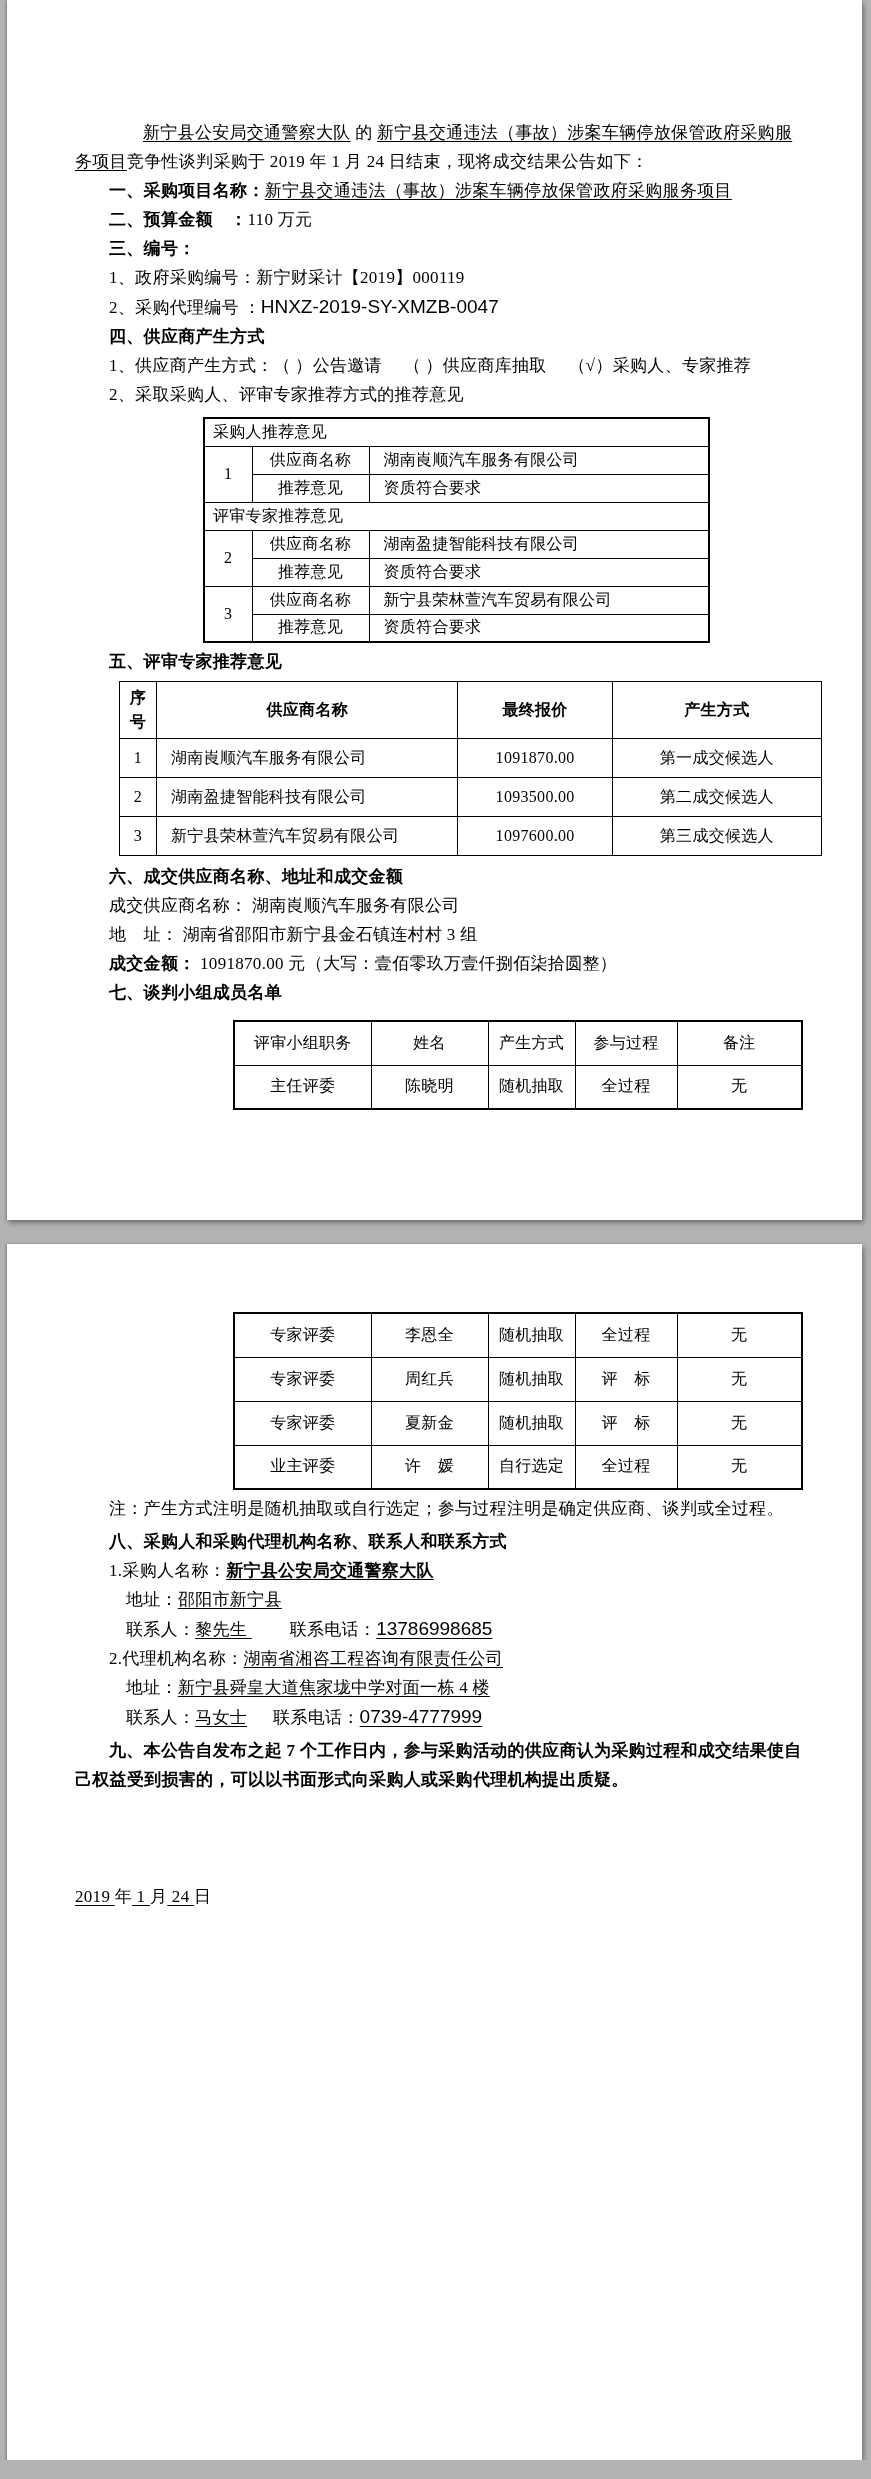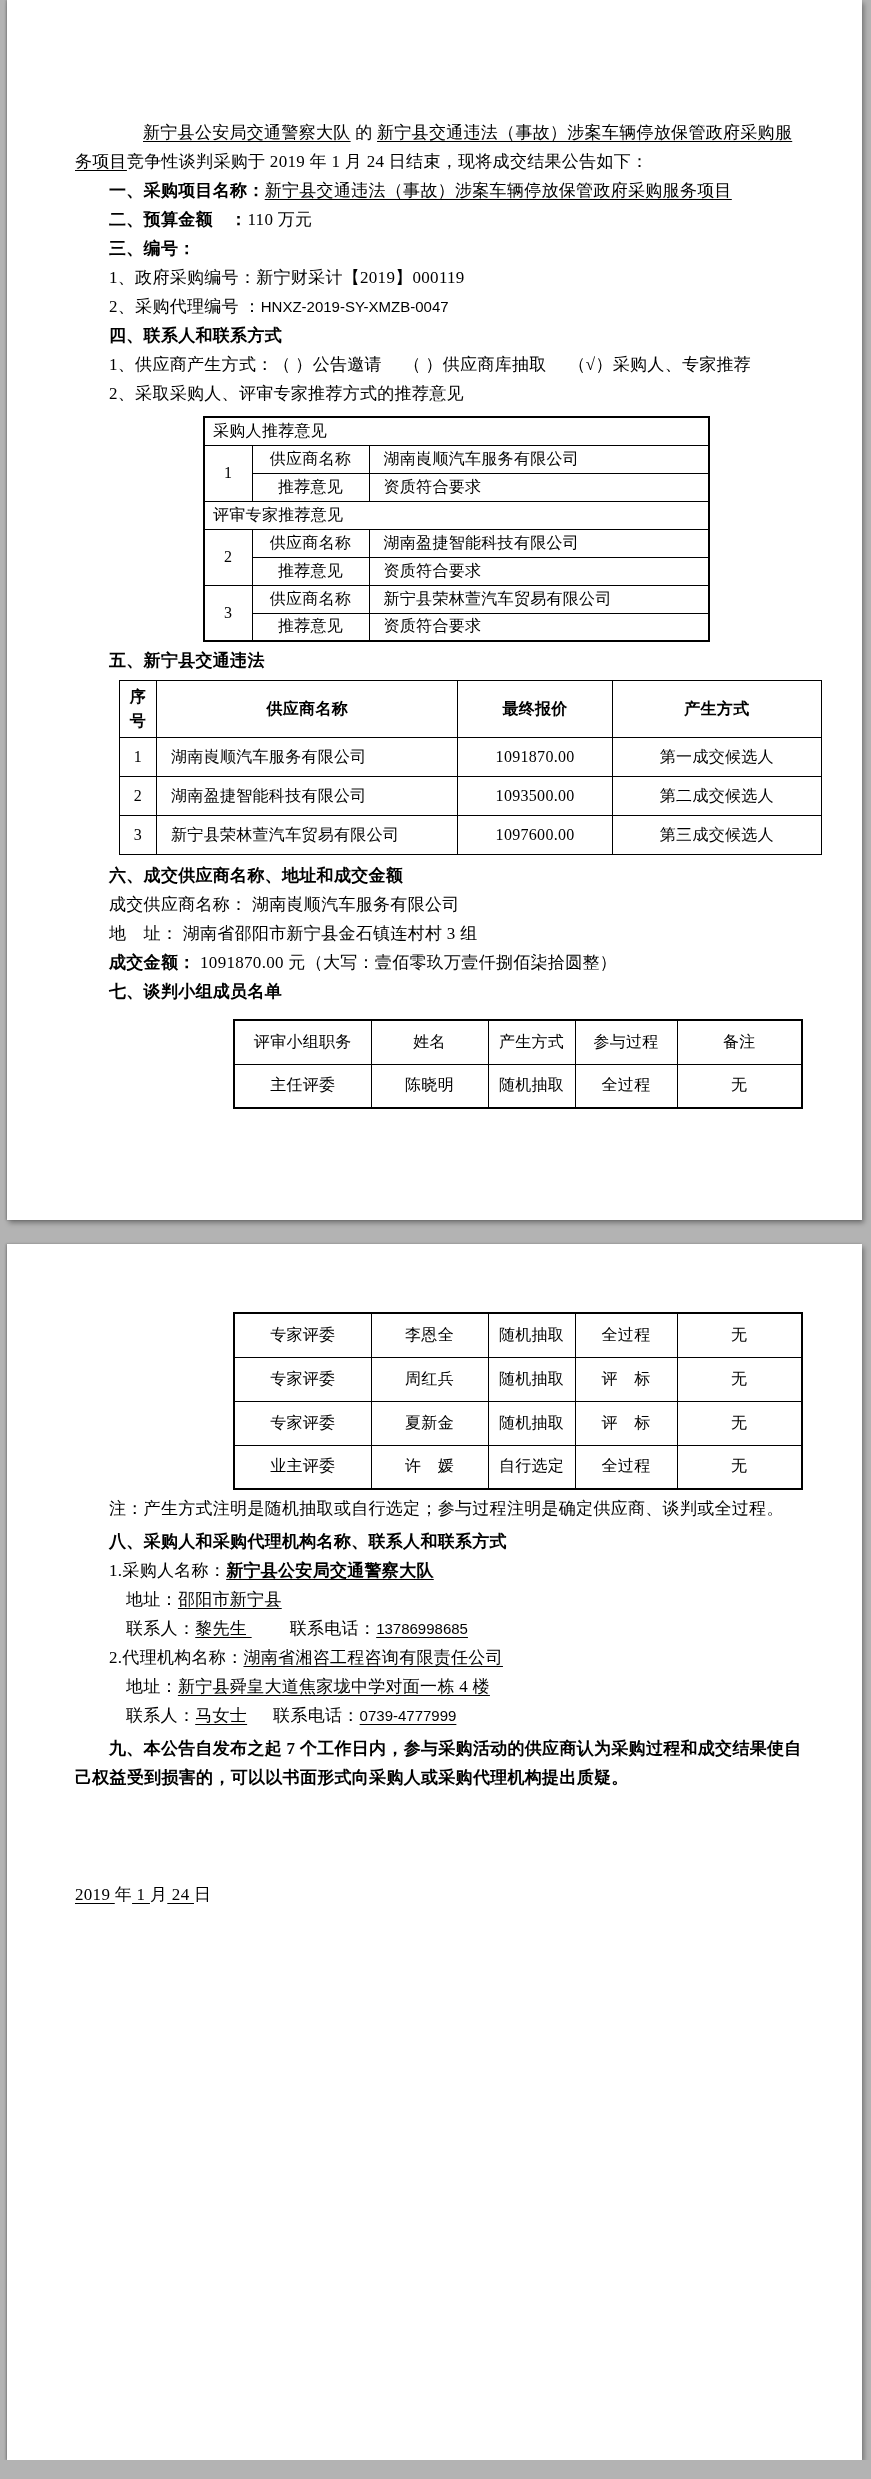--- a/index.html
+++ b/index.html
@@ -16,21 +16,21 @@
     margin-left:7px;
     background:#fff;
     box-shadow:2px 3px 5px rgba(0,0,0,0.35), -1px 0 2px rgba(0,0,0,0.25);
   }
   .page1 { height:1220px; padding:118px 58px 0 68px; }
   .page2 { height:1216px; margin-top:24px; padding:68px 58px 0 68px; }
   p { margin:0; text-indent:2em; font-size:17px; line-height:29px; letter-spacing:0.3px; }
   .intro { text-indent:68px; }
   .b { font-weight:bold; }
   .u { text-decoration:underline; text-underline-offset:3px; }
-  .code { font-family:"Liberation Sans","DejaVu Sans",sans-serif; font-size:15px; letter-spacing:0; }
+  .code { font-family:"Liberation Sans","DejaVu Sans",sans-serif; font-size:19px; letter-spacing:0; }
   .mt4 { margin-top:4px; }
   .mt6 { margin-top:6px; }
   .ind3 { text-indent:3em; }
   .sp { display:inline-block; width:38px; }
   .sp2 { display:inline-block; width:26px; }
 
   table { border-collapse:collapse; table-layout:fixed; }
   td {
     border:1px solid #000;
     font-size:16px;
@@ -66,21 +66,21 @@
     <p class="intro"><span class="u">新宁县公安局交通警察大队</span><span> 的 </span><span class="u">新宁县交通违法（事故）涉案车辆停放保管政府采购服务项目</span><span>竞争性谈判采购于 2019 年 1 月 24 日结束，现将成交结果公告如下：</span></p>
 
     <p><span class="b">一、采购项目名称：</span><span class="u">新宁县交通违法（事故）涉案车辆停放保管政府采购服务项目</span></p>
 
     <p><span class="b">二、预算金额　：</span><span>110 万元</span></p>
 
     <p><span class="b">三、编号：</span></p>
     <p><span>1、政府采购编号：</span><span>新宁财采计【2019】000119</span></p>
     <p><span>2、采购代理编号 ：</span><span class="code">HNXZ-2019-SY-XMZB-0047</span></p>
 
-    <p><span class="b">四、联系人和联系方式</span></p>
+    <p><span class="b">四、供应商产生方式</span></p>
     <p>1、供应商产生方式：（ ）公告邀请 　（ ）供应商库抽取 　（√）采购人、专家推荐</p>
     <p>2、采取采购人、评审专家推荐方式的推荐意见</p>
 
     <table class="t-rec">
       <colgroup>
           <col style="width:48px">
           <col style="width:117px">
           <col style="width:340px">
         </colgroup>
       <tbody>
@@ -113,21 +113,21 @@
             <td class="c">供应商名称</td>
             <td class="vl">新宁县荣林萱汽车贸易有限公司</td>
           </tr>
       <tr>
             <td class="c">推荐意见</td>
             <td class="vl">资质符合要求</td>
           </tr>
     </tbody>
       </table>
 
-    <p class="b mt4">五、新宁县交通违法</p>
+    <p class="b mt4">五、评审专家推荐意见</p>
 
     <table class="t-eval">
       <colgroup>
           <col style="width:37px">
           <col style="width:301px">
           <col style="width:154px">
           <col style="width:209px">
         </colgroup>
       <tbody>
           <tr class="hrow">

